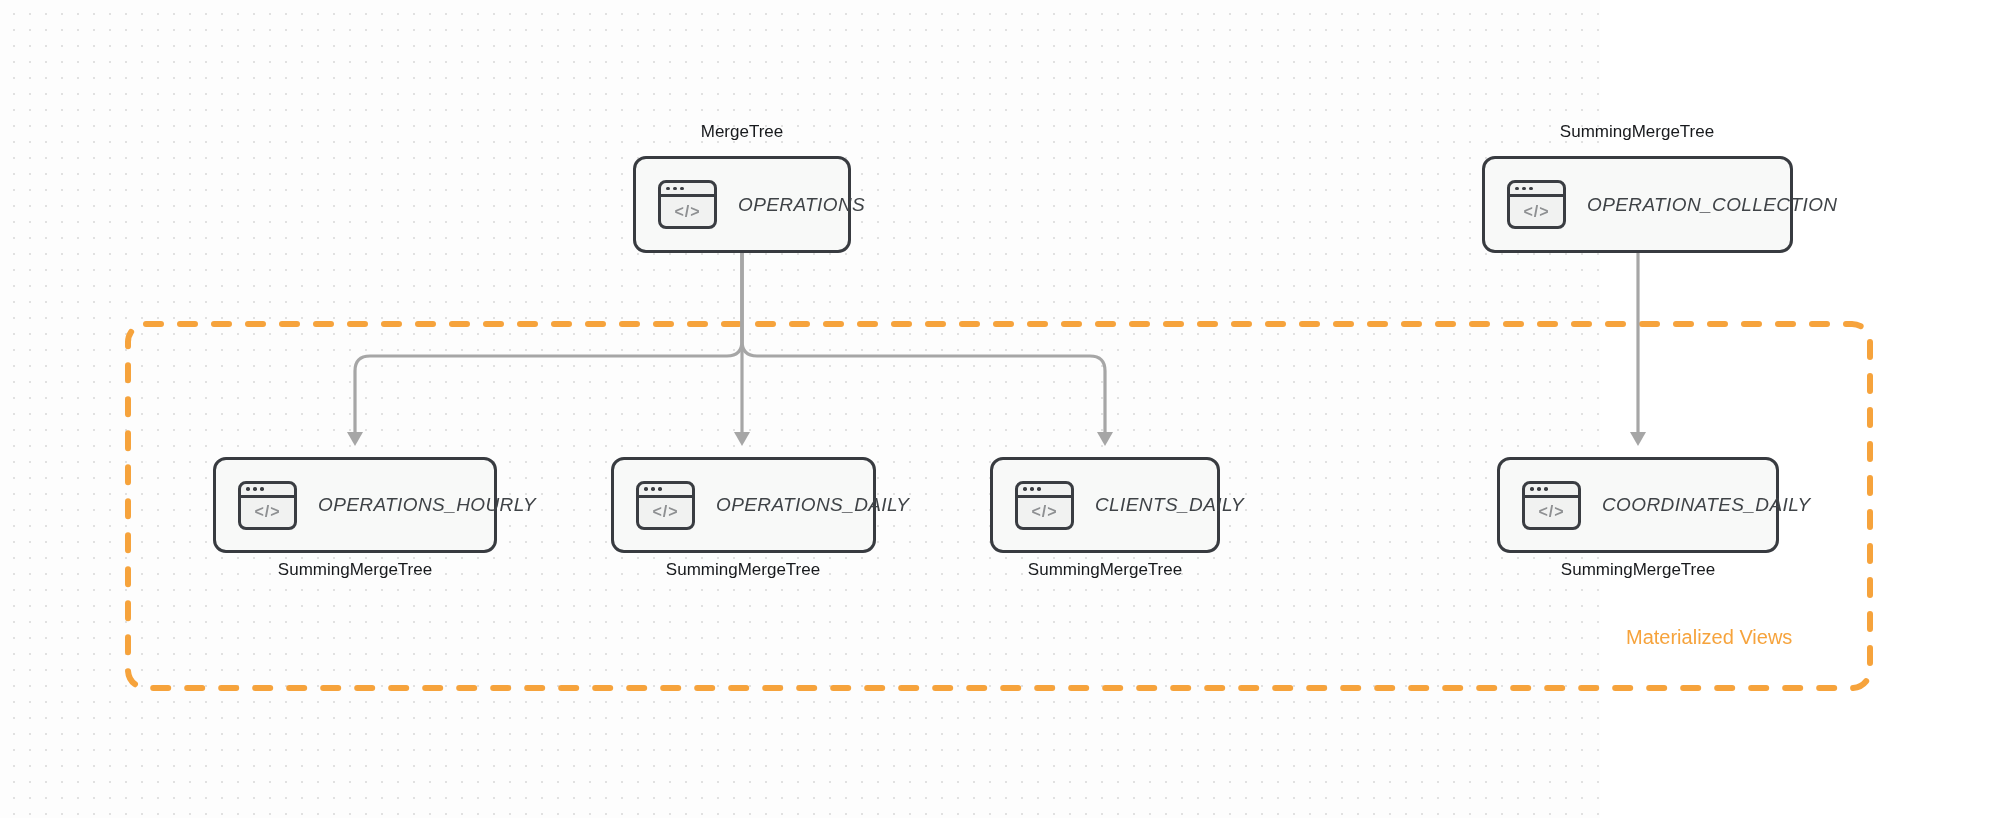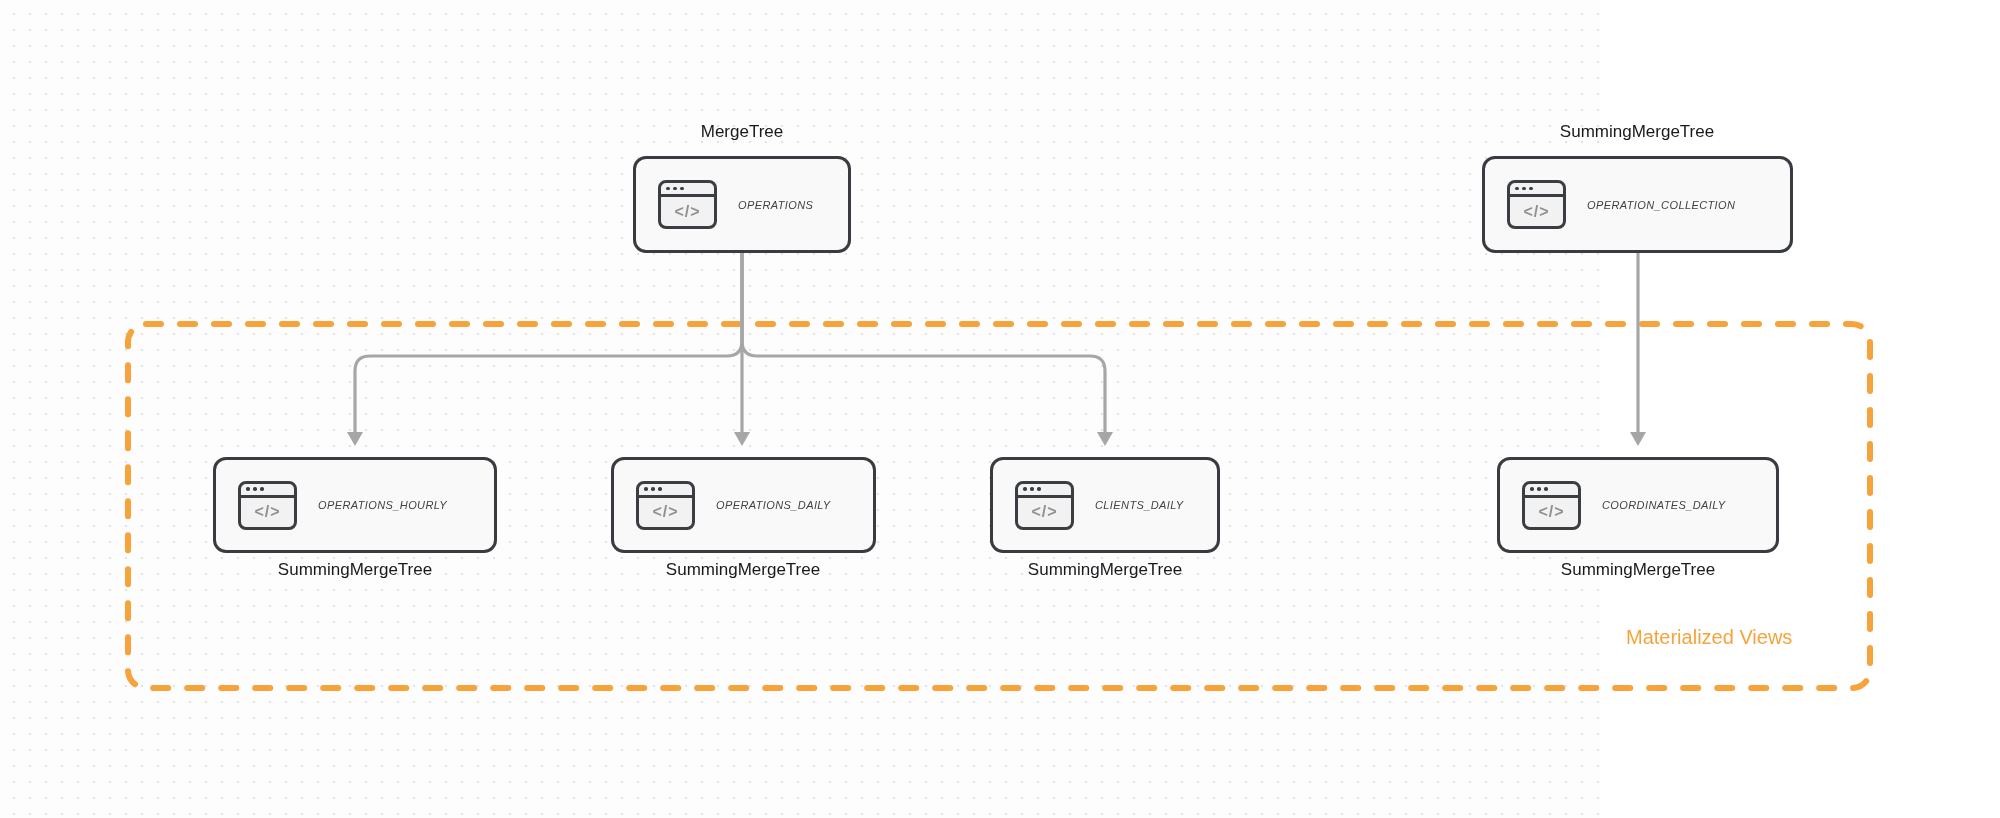--- a/index.html
+++ b/index.html
@@ -38,21 +38,21 @@
   }
   .n-operations            { left: 633px;  top: 156px; width: 218px; height: 97px; }
   .n-operation-collection  { left: 1482px; top: 156px; width: 311px; height: 97px; }
   .n-operations-hourly     { left: 213px;  top: 457px; width: 284px; height: 96px; }
   .n-operations-daily      { left: 611px;  top: 457px; width: 265px; height: 96px; }
   .n-clients-daily         { left: 990px;  top: 457px; width: 230px; height: 96px; }
   .n-coordinates-daily     { left: 1497px; top: 457px; width: 282px; height: 96px; }
 
   .node-label {
     font-style: italic;
-    font-size: 11px;
+    font-size: 19px;
     color: #3f4347;
     letter-spacing: 0.4px;
     white-space: nowrap;
   }
   .win-icon {
     box-sizing: border-box;
     width: 59px;
     height: 49px;
     border: 3px solid #3a3d42;
     border-radius: 8px;

